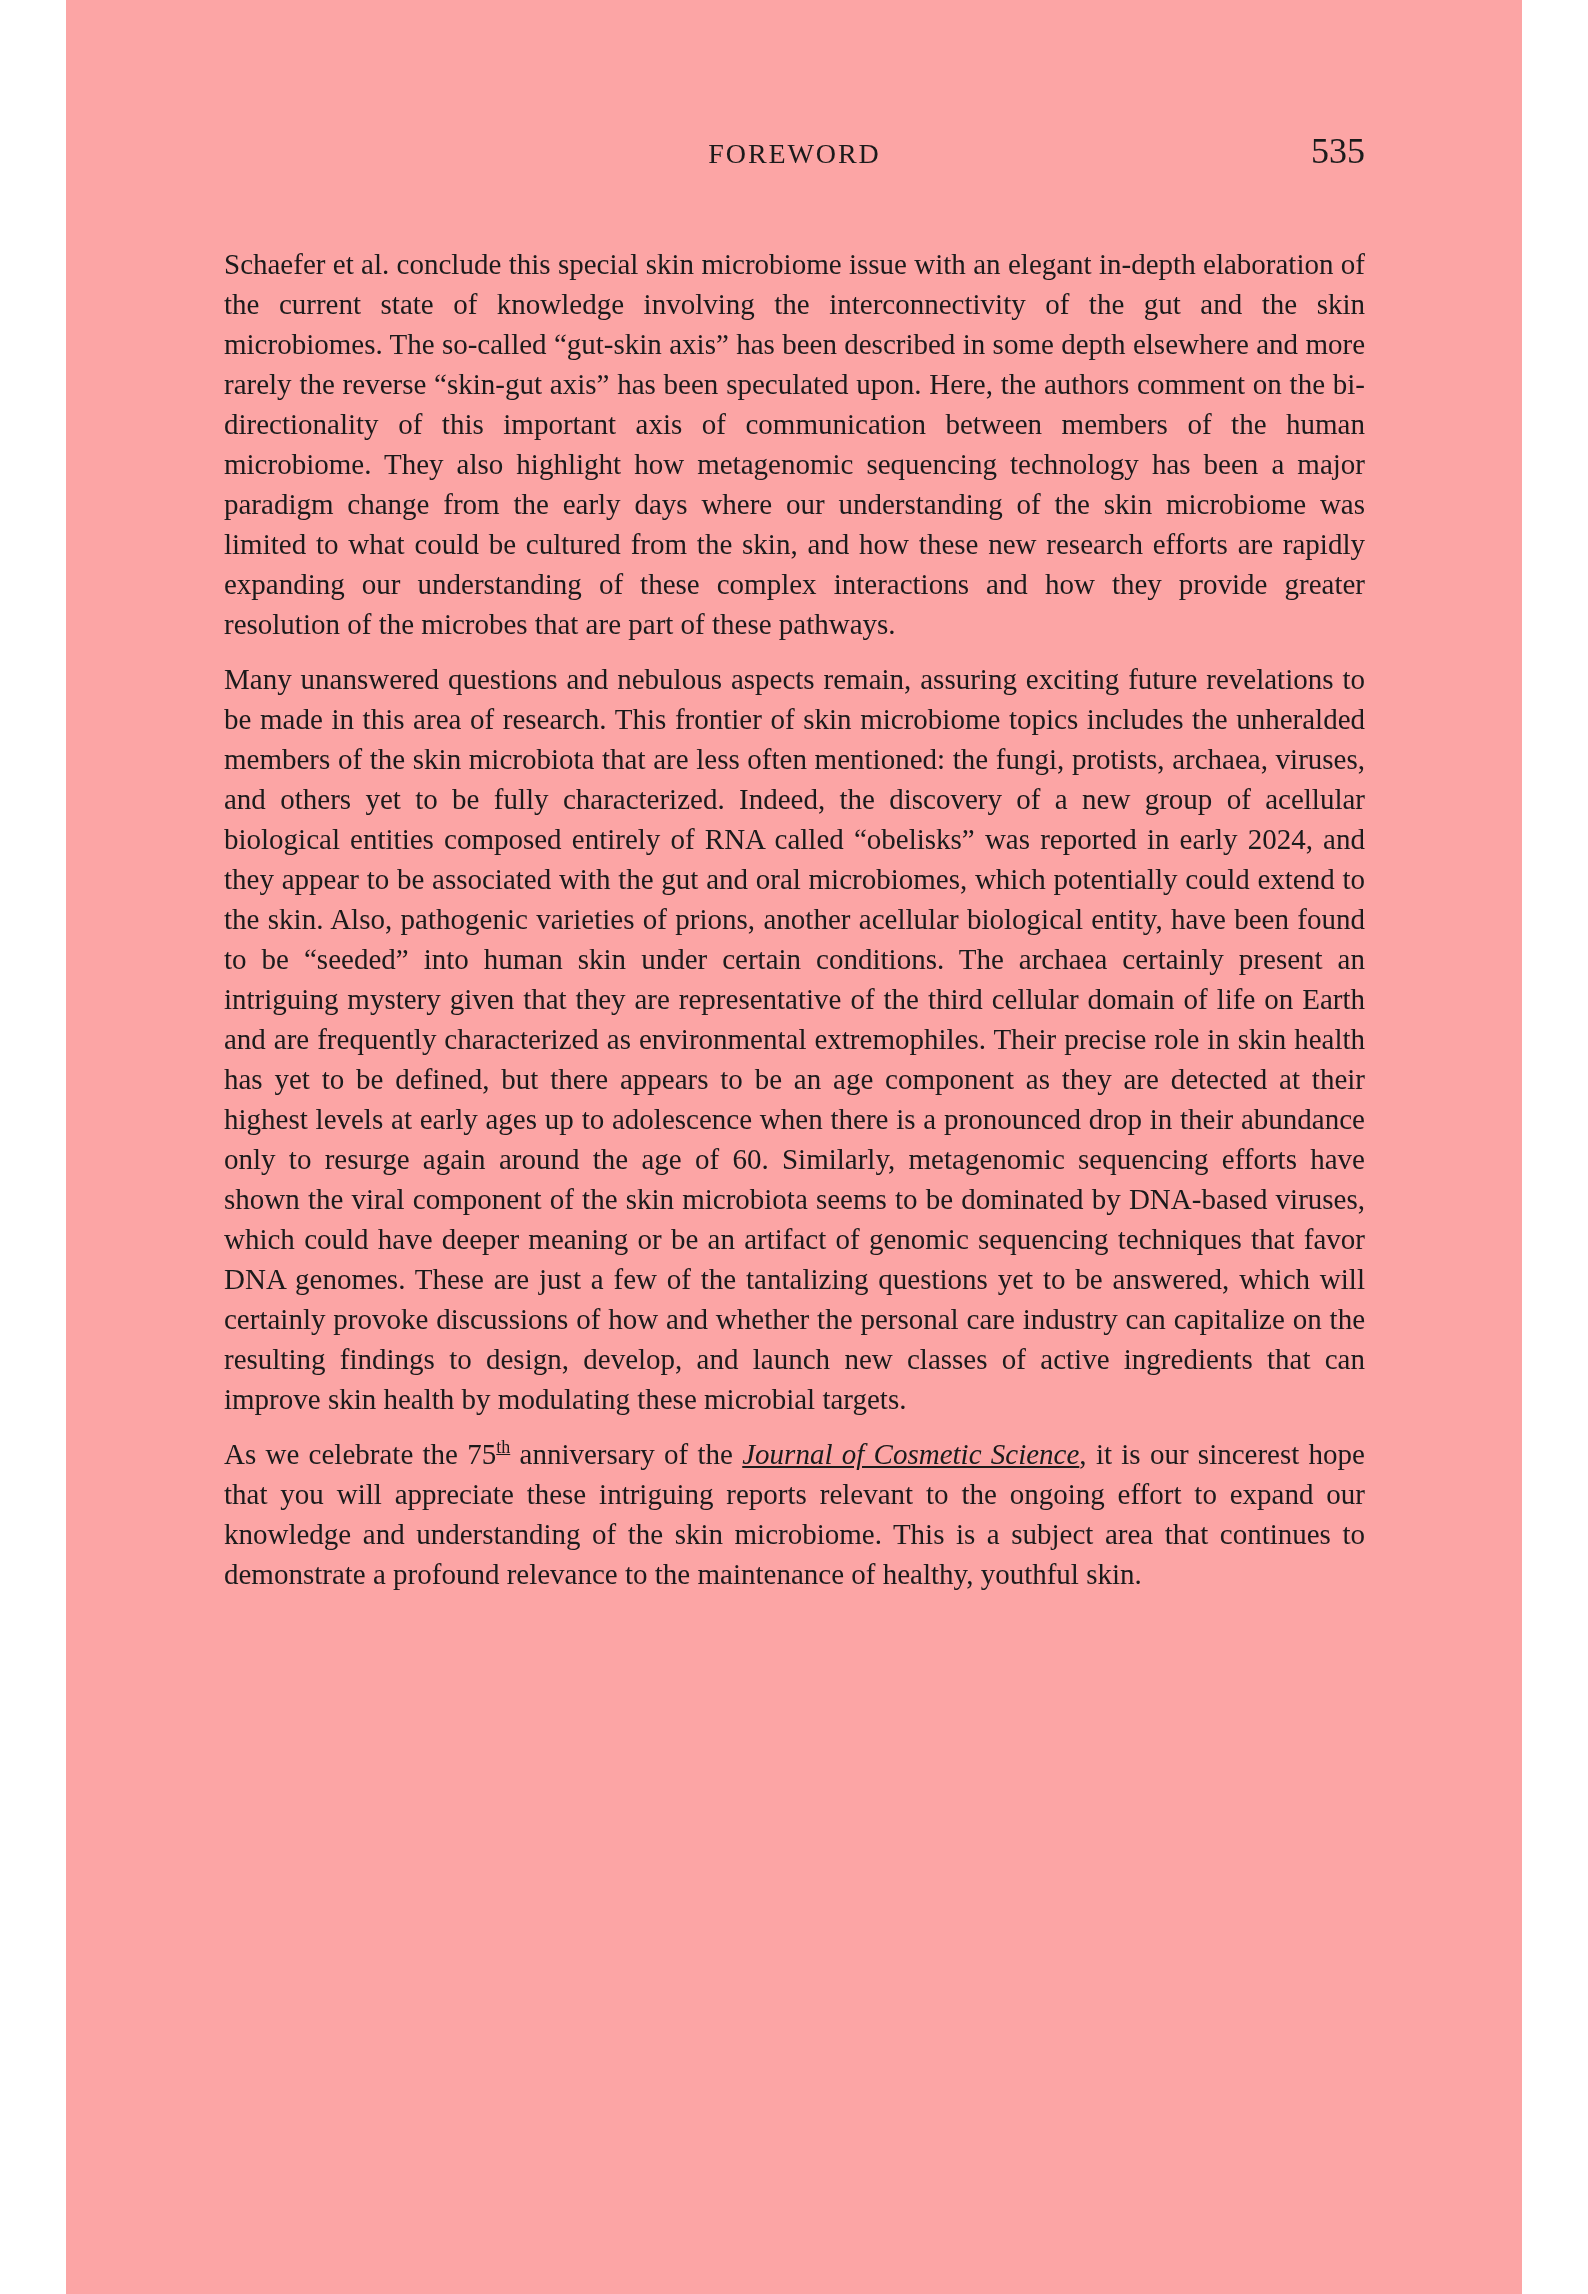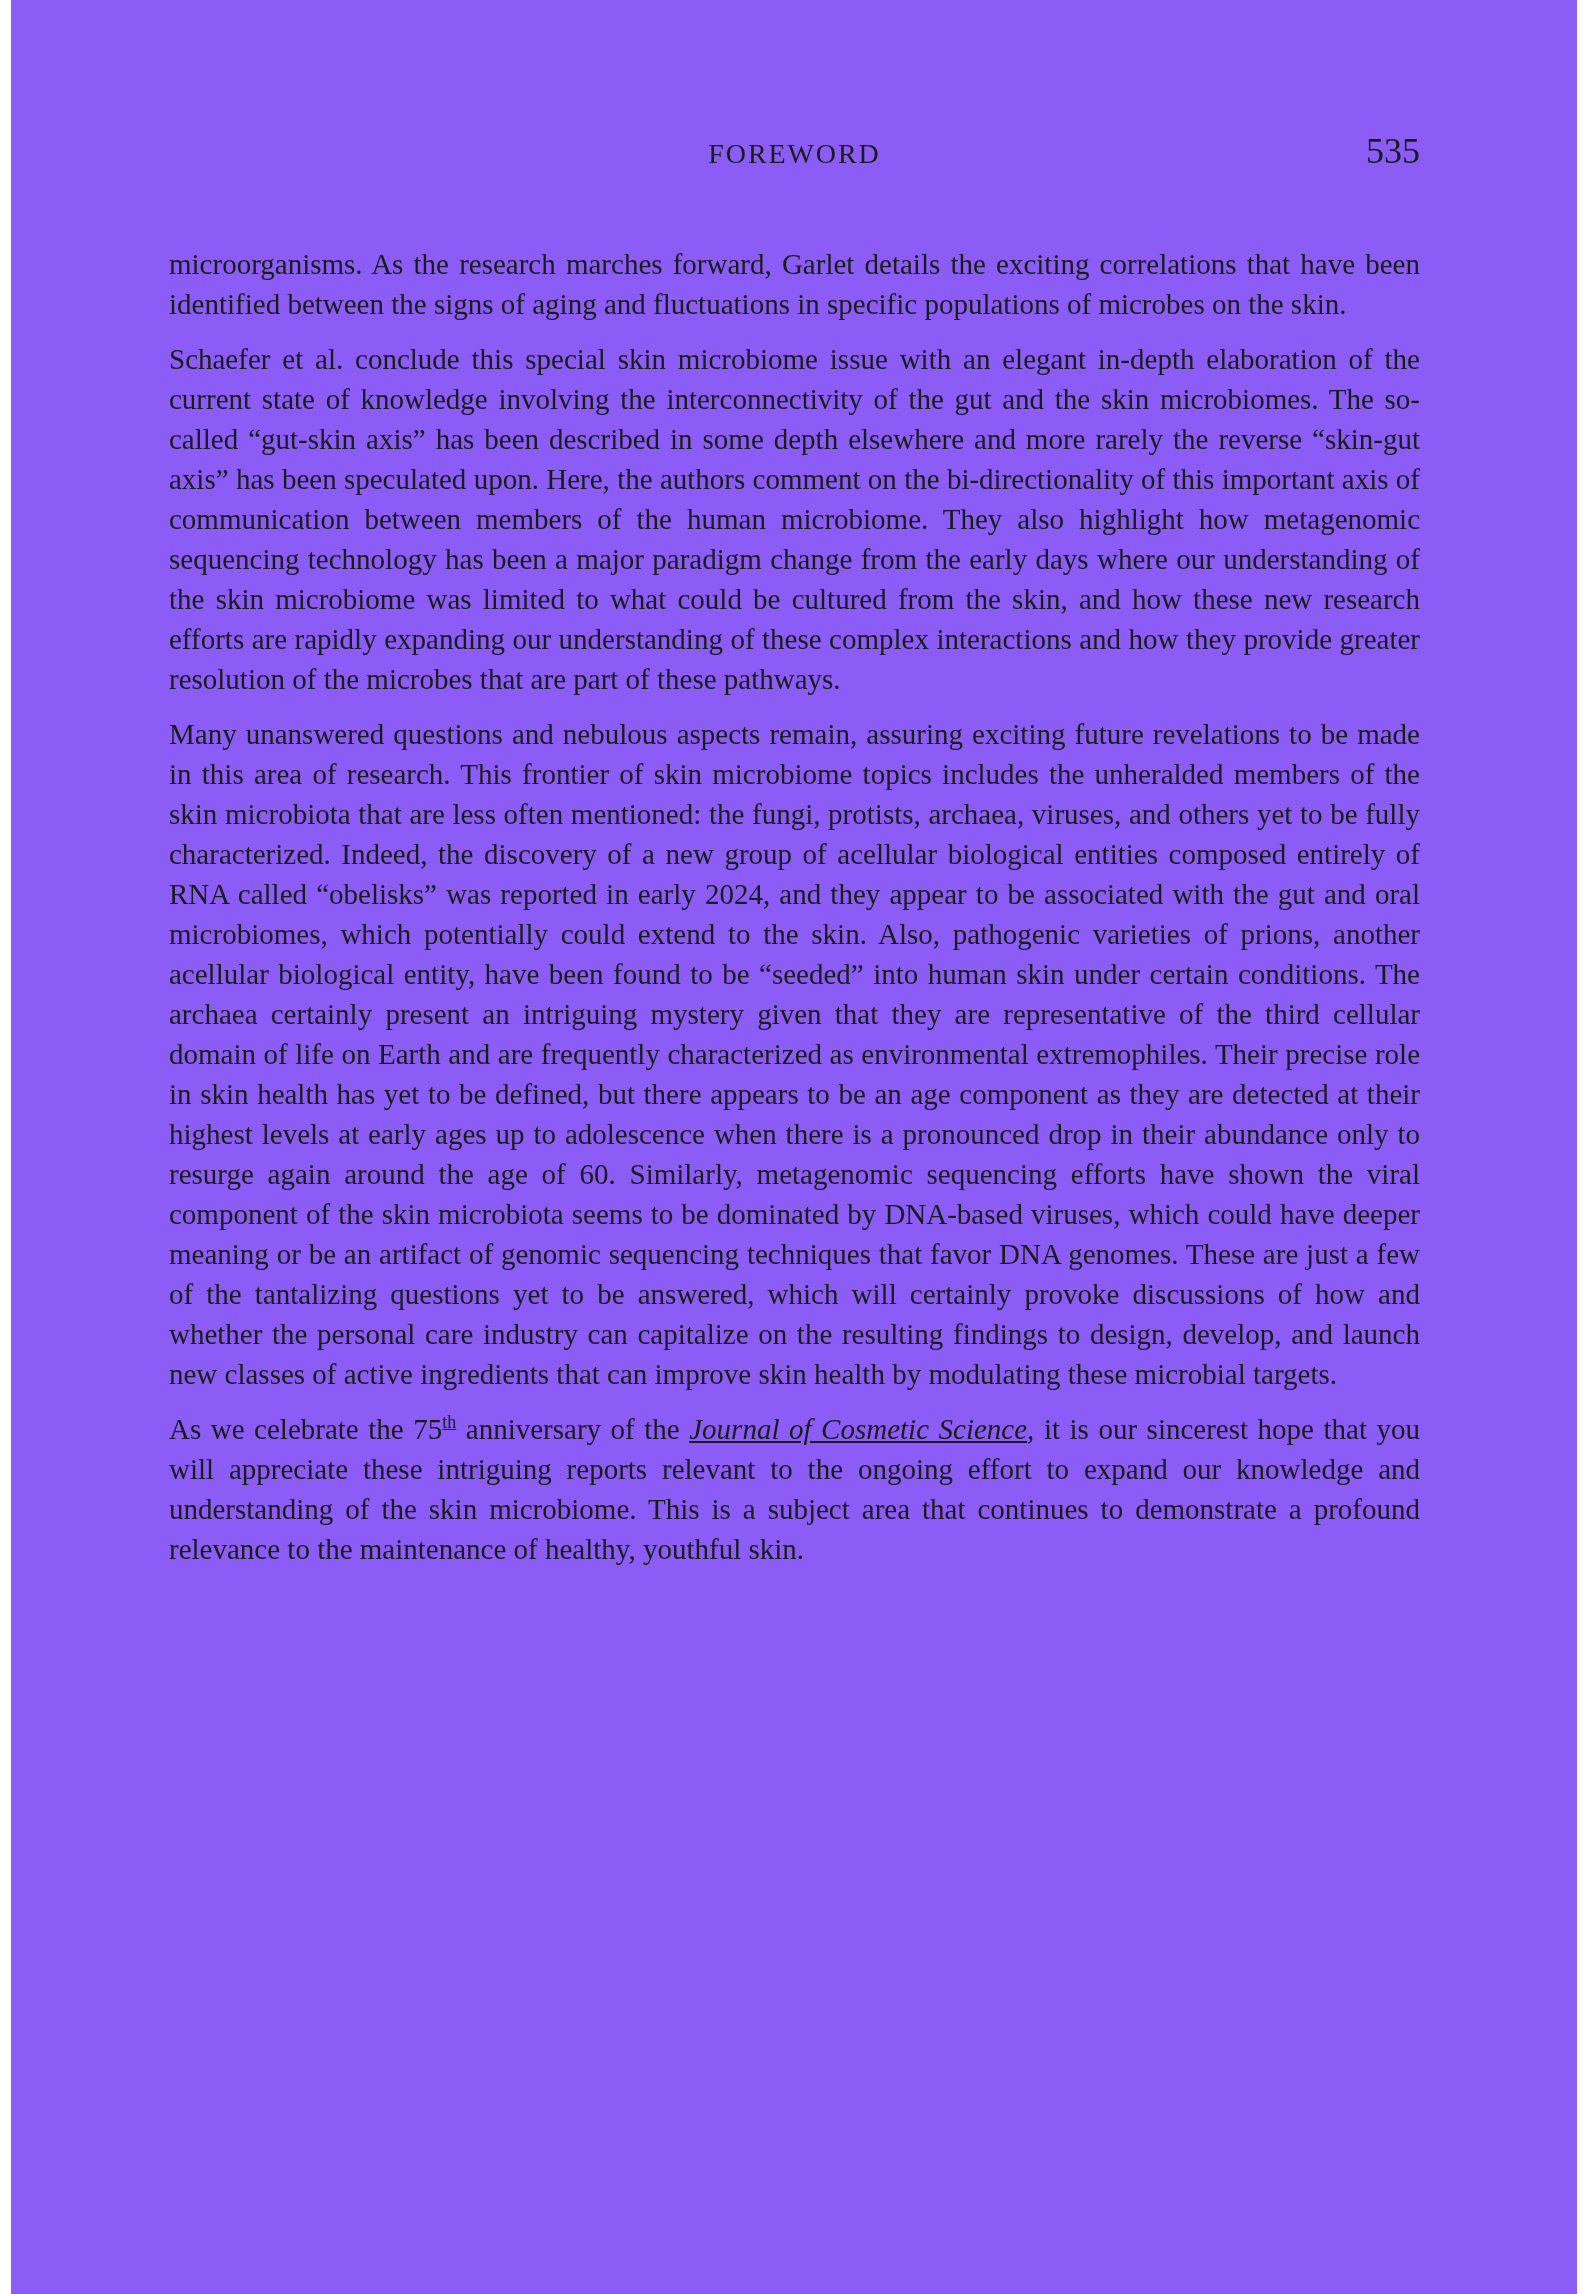--- a/index.html
+++ b/index.html
@@ -2,24 +2,24 @@
 <html style="font-size:15px"><head>
 <meta charset="utf-8">
 <style>
   html, body {
     margin: 0;
     padding: 0;
     background: #ffffff;
   }
   .page {
     position: relative;
-    width: 1566px;
+    width: 1456px;
     height: 2295px;
     margin: 0 auto;
-    background: #8b5cf6;
+    background: #fca5a5;
     box-sizing: border-box;
     padding: 130px 157px 0 158px;
     font-family: "Liberation Serif", "DejaVu Serif", serif;
     color: #1b1b1b;
     overflow: hidden;
   }
   .page-header {
     display: grid;
     grid-template-columns: 1fr auto 1fr;
     align-items: baseline;
@@ -63,19 +63,18 @@
 </head>
 <body>
 
 <div class="page">
   <header class="page-header">
     <h1 class="page-title">FOREWORD</h1>
     <span class="page-number">535</span>
   </header>
 
   <main class="body-text">
-      <p><span>microorganisms. As the research marches forward, Garlet details the exciting correlations that have been identified between the signs of aging and fluctuations in specific populations of microbes on the skin.</span></p>
       <p><span>Schaefer et al. conclude this special skin microbiome issue with an elegant in-depth elaboration of the current state of knowledge involving the interconnectivity of the gut and the skin microbiomes. The so-called “gut-skin axis” has been described in some depth elsewhere and more rarely the reverse “skin-gut axis” has been speculated upon. Here, the authors comment on the bi-directionality of this important axis of communication between members of the human microbiome. They also highlight how metagenomic sequencing technology has been a major paradigm change from the early days where our understanding of the skin microbiome was limited to what could be cultured from the skin, and how these new research efforts are rapidly expanding our understanding of these complex interactions and how they provide greater resolution of the microbes that are part of these pathways.</span></p>
       <p><span>Many unanswered questions and nebulous aspects remain, assuring exciting future revelations to be made in this area of research. This frontier of skin microbiome topics includes the unheralded members of the skin microbiota that are less often mentioned: the fungi, protists, archaea, viruses, and others yet to be fully characterized. Indeed, the discovery of a new group of acellular biological entities composed entirely of RNA called “obelisks” was reported in early 2024, and they appear to be associated with the gut and oral microbiomes, which potentially could extend to the skin. Also, pathogenic varieties of prions, another acellular biological entity, have been found to be “seeded” into human skin under certain conditions. The archaea certainly present an intriguing mystery given that they are representative of the third cellular domain of life on Earth and are frequently characterized as environmental extremophiles. Their precise role in skin health has yet to be defined, but there appears to be an age component as they are detected at their highest levels at early ages up to adolescence when there is a pronounced drop in their abundance only to resurge again around the age of 60. Similarly, metagenomic sequencing efforts have shown the viral component of the skin microbiota seems to be dominated by DNA-based viruses, which could have deeper meaning or be an artifact of genomic sequencing techniques that favor DNA genomes. These are just a few of the tantalizing questions yet to be answered, which will certainly provoke discussions of how and whether the personal care industry can capitalize on the resulting findings to design, develop, and launch new classes of active ingredients that can improve skin health by modulating these microbial targets.</span></p>
       <p><span>As we celebrate the 75</span><sup>th</sup><span> anniversary of the </span><em>Journal of Cosmetic Science</em><span>, it is our sincerest hope that you will appreciate these intriguing reports relevant to the ongoing effort to expand our knowledge and understanding of the skin microbiome. This is a subject area that continues to demonstrate a profound relevance to the maintenance of healthy, youthful skin.</span></p>
     </main>
 </div>
 
 
 </body></html>

